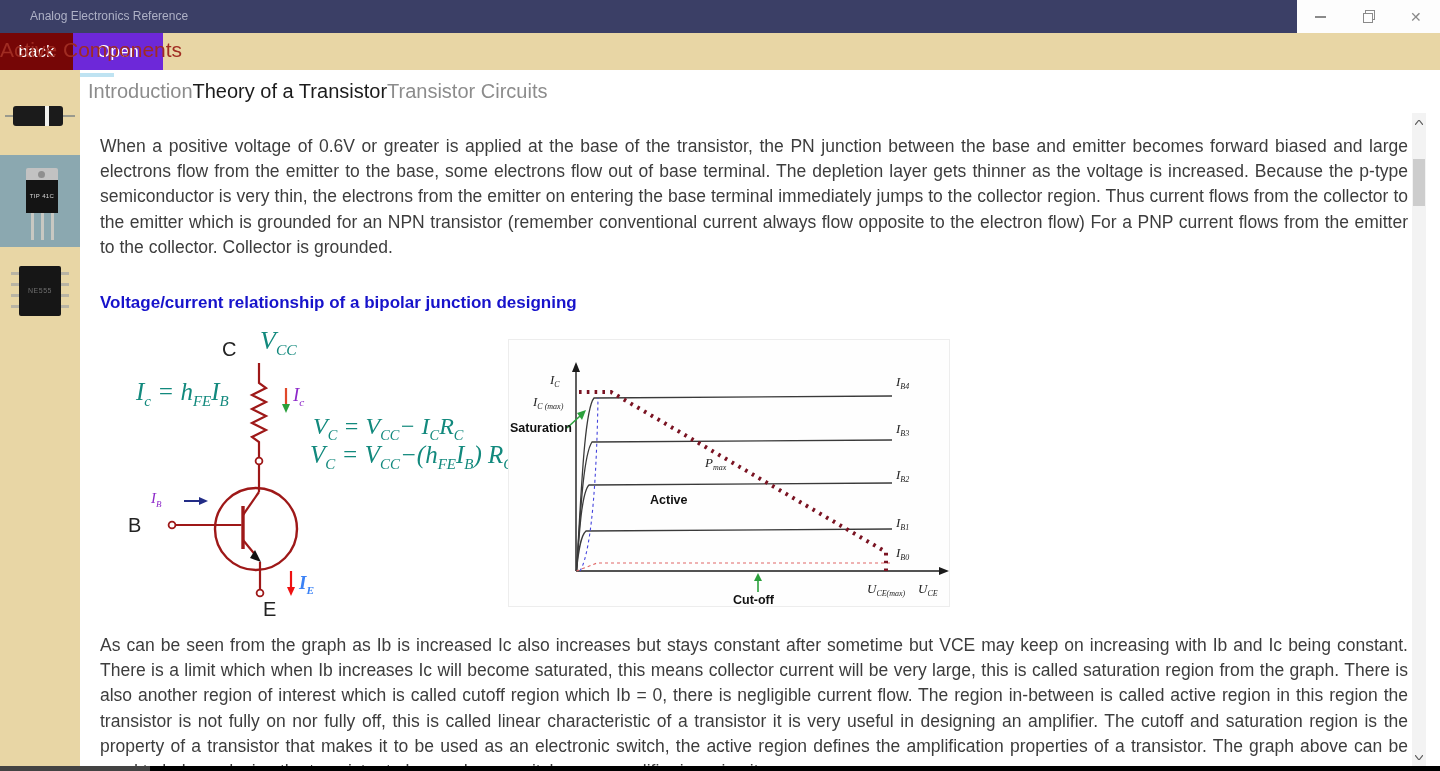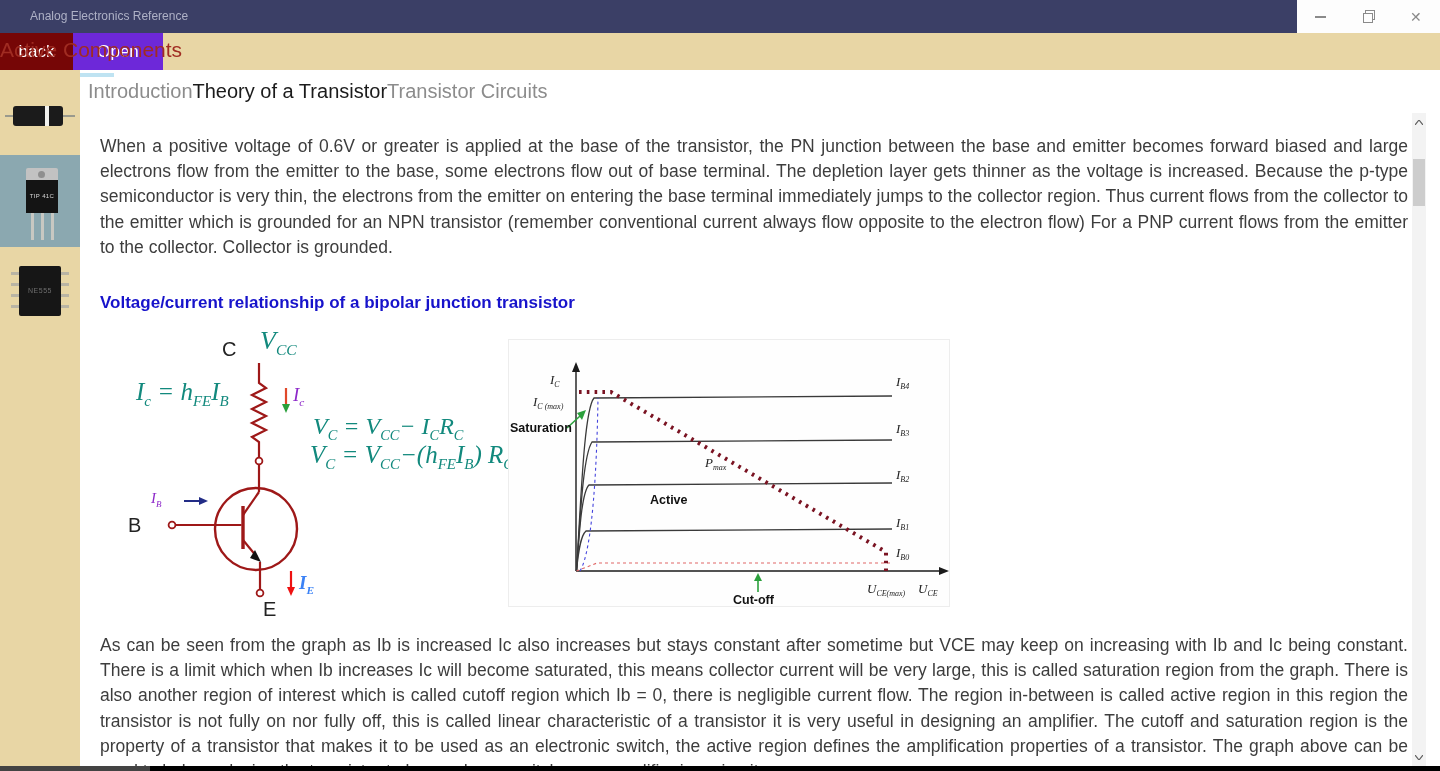--- a/index.html
+++ b/index.html
@@ -147,21 +147,21 @@
   <div class="content">
     <span class="tab-hint"></span>
     <div class="tabs">
       <span class="tab">Introduction</span>
       <span class="tab active">Theory of a Transistor</span>
       <span class="tab">Transistor Circuits</span>
     </div>
 
     <div class="para para1">When a positive voltage of 0.6V or greater is applied at the base of the transistor, the PN junction between the base and emitter becomes forward biased and large electrons flow from the emitter to the base, some electrons flow out of base terminal. The depletion layer gets thinner as the voltage is increased. Because the p-type semiconductor is very thin, the electrons from the emitter on entering the base terminal immediately jumps to the collector region. Thus current flows from the collector to the emitter which is grounded for an NPN transistor (remember conventional current always flow opposite to the electron flow) For a PNP current flows from the emitter to the collector. Collector is grounded.</div>
 
-    <div class="section-heading">Voltage/current relationship of a bipolar junction transistor</div>
+    <div class="section-heading">Voltage/current relationship of a bipolar junction designing</div>
 
     <div class="circuit">
       <svg width="400" height="292" viewBox="0 0 400 292">
 
         <polyline points="159,35 159,55 166,60 152,67 166,74 152,81 166,88 152,95 166,102 152,109 159,114 159,129" fill="none" stroke="#9e1818" stroke-width="2.2"></polyline>
         <circle cx="159" cy="133" r="3.4" fill="#fff" stroke="#9e1818" stroke-width="1.8"></circle>
         <line x1="159" y1="136.5" x2="159" y2="164" stroke="#9e1818" stroke-width="2.2"></line>
         <line x1="159" y1="164" x2="143" y2="187" stroke="#9e1818" stroke-width="2.2"></line>
 
         <circle cx="156" cy="201" r="41" fill="none" stroke="#9e1818" stroke-width="2.4"></circle>

